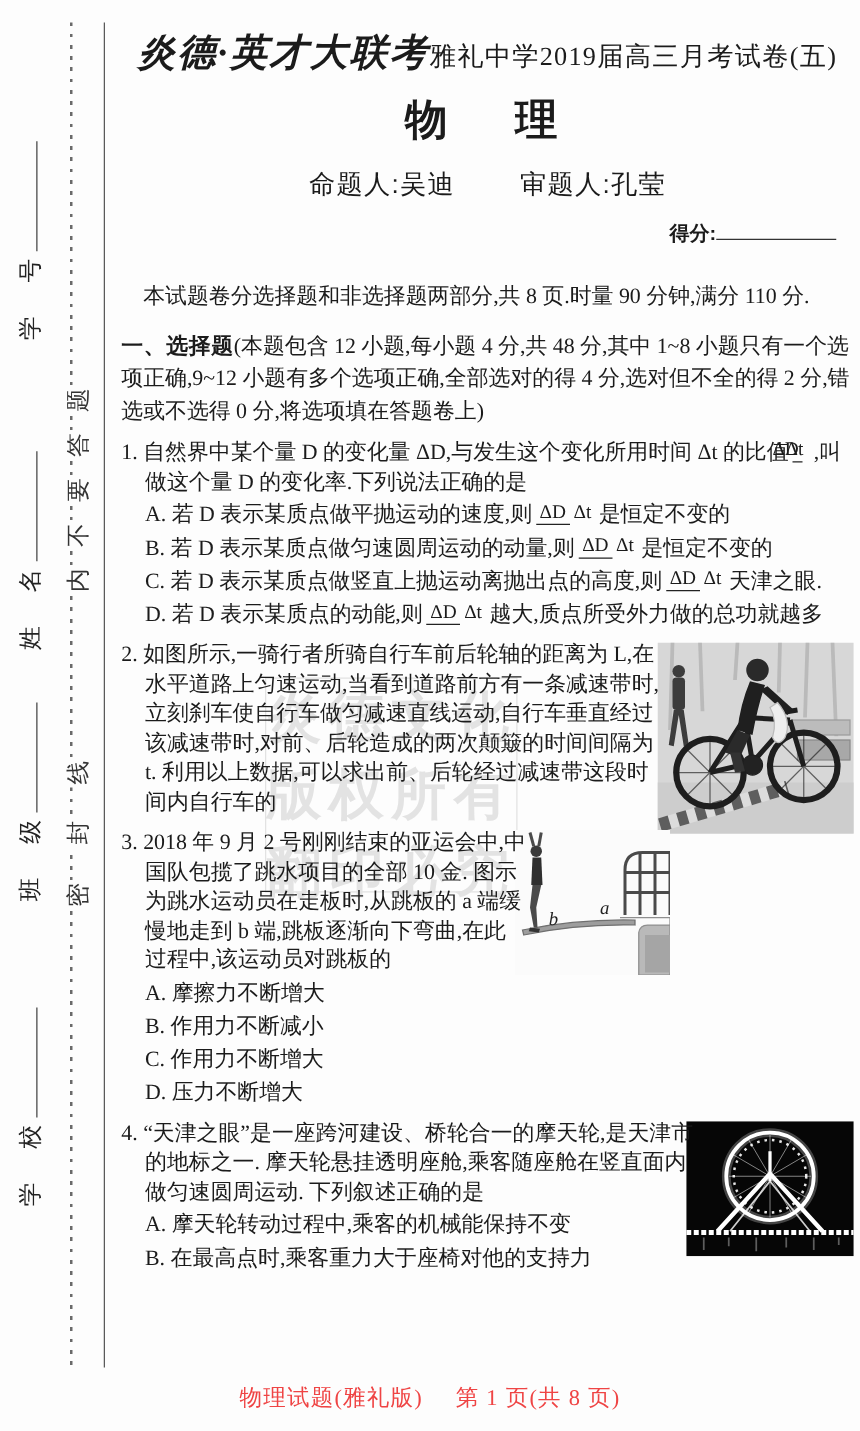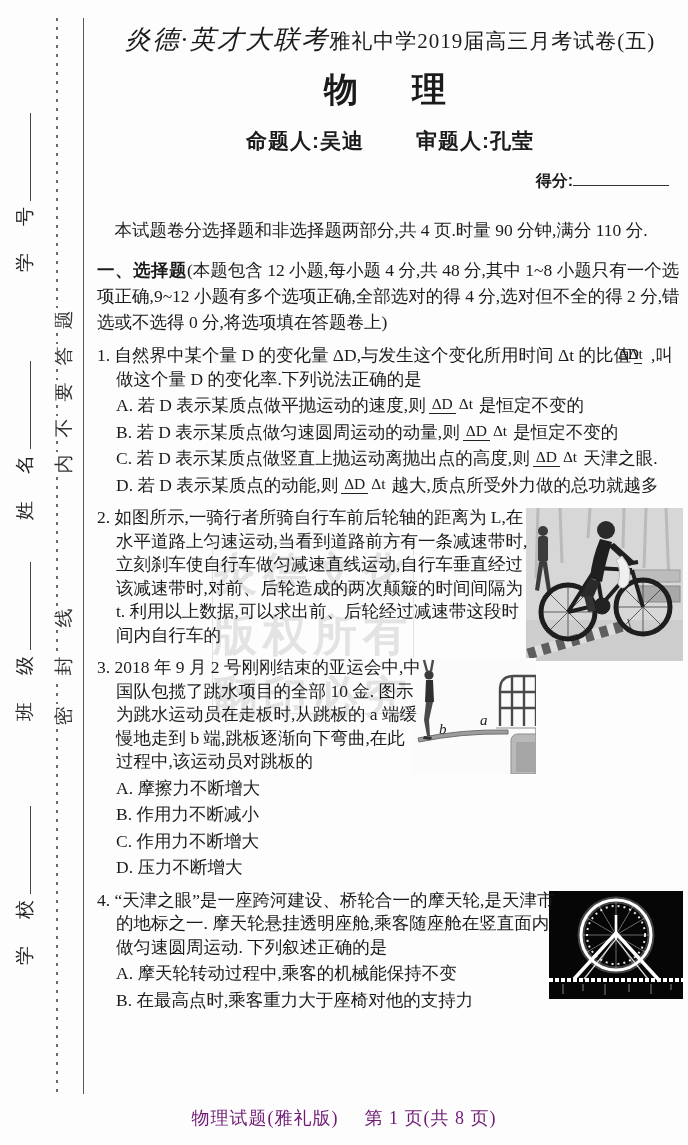--- a/index.html
+++ b/index.html
@@ -34,29 +34,29 @@
   
   .watermark{
     position:absolute;left:212px;top:542px;width:200px;height:170px;
     border:1.5px solid #e2e2e2;color:#e3e3e3;text-align:center;
     font-size:44px;font-weight:bold;line-height:62px;letter-spacing:6px;
     overflow:visible;white-space:nowrap;z-index:0;
   }
   
   .content{position:absolute;left:97px;top:16px;width:586px;z-index:1;}
   .head-line{white-space:nowrap;text-align:center;margin-top:6px;}
-  .brand{font-size:26px;font-weight:normal;font-style:italic;letter-spacing:2px;}
+  .brand{font-size:30px;font-weight:bold;font-style:italic;letter-spacing:2px;}
   .exam-name{font-size:21px;letter-spacing:1px;}
   .subject{
     text-align:center;font-family:"Liberation Sans","DejaVu Sans",sans-serif;
     font-weight:bold;font-size:34px;letter-spacing:10px;margin-top:10px;
   }
   .persons{
     text-align:center;font-family:"Liberation Sans","DejaVu Sans",sans-serif;
-    font-weight:bold;font-size:21px;margin-top:14px;letter-spacing:1px;
+    font-weight:normal;font-size:21px;margin-top:14px;letter-spacing:1px;
   }
   .persons .gap{display:inline-block;width:52px;}
   .score-line{
     text-align:right;font-family:"Liberation Sans","DejaVu Sans",sans-serif;
     font-weight:bold;font-size:16px;margin-top:14px;padding-right:14px;
   }
   .score-line .blank{
     display:inline-block;width:96px;height:16px;border-bottom:1.5px solid #333;
   }
   .intro{font-size:17.5px;line-height:25px;margin-top:26px;text-indent:1em;}
@@ -71,21 +71,21 @@
   .frac{
     display:inline-flex;flex-direction:row;text-align:center;
     vertical-align:middle;font-size:15.5px;line-height:18px;margin:0 3px;
     position:relative;top:-2px;
   }
   .frac .fnum{border-bottom:1.2px solid #222;padding:0 3px;}
   .frac .fden{padding:0 3px;}
   .q-img{float:right;margin:2px 0 4px 9px;}
   .footer{
     position:absolute;left:0;top:1106px;width:100%;text-align:center;
-    font-size:18px;letter-spacing:1px;color:#701a75;z-index:1;
+    font-size:18px;letter-spacing:1px;color:#ef4444;z-index:1;
   }
   .footer .fgap{display:inline-block;width:26px;}
 </style>
 </head>
 <body>
 
 <div class="page">
 
   <div class="watermark">
     <div>炎德文化</div>
@@ -127,21 +127,21 @@
     <div class="subject">物　理</div>
 
     <div class="persons">
       <span>命题人:吴迪</span><span class="gap"></span><span>审题人:孔莹</span>
     </div>
 
     <div class="score-line">
       <span>得分:</span><span class="blank"></span>
     </div>
 
-    <div class="intro">本试题卷分选择题和非选择题两部分,共 4 页.时量 90 分钟,满分 110 分.</div>
+    <div class="intro">本试题卷分选择题和非选择题两部分,共 8 页.时量 90 分钟,满分 110 分.</div>
 
     <div class="sec-head">
       <b>一、选择题</b><span>(本题包含 12 小题,每小题 4 分,共 48 分,其中 1~8 小题只有一个选项正确,9~12 小题有多个选项正确,全部选对的得 4 分,选对但不全的得 2 分,错选或不选得 0 分,将选项填在答题卷上)</span>
     </div>
 
     <div class="question">
       <div class="q-stem">
         <span>1.</span>
         <span>自然界中某个量 D 的变化量 ΔD,与发生这个变化所用时间 Δt 的比值</span><span class="frac">
             <span class="fnum">ΔD</span>

